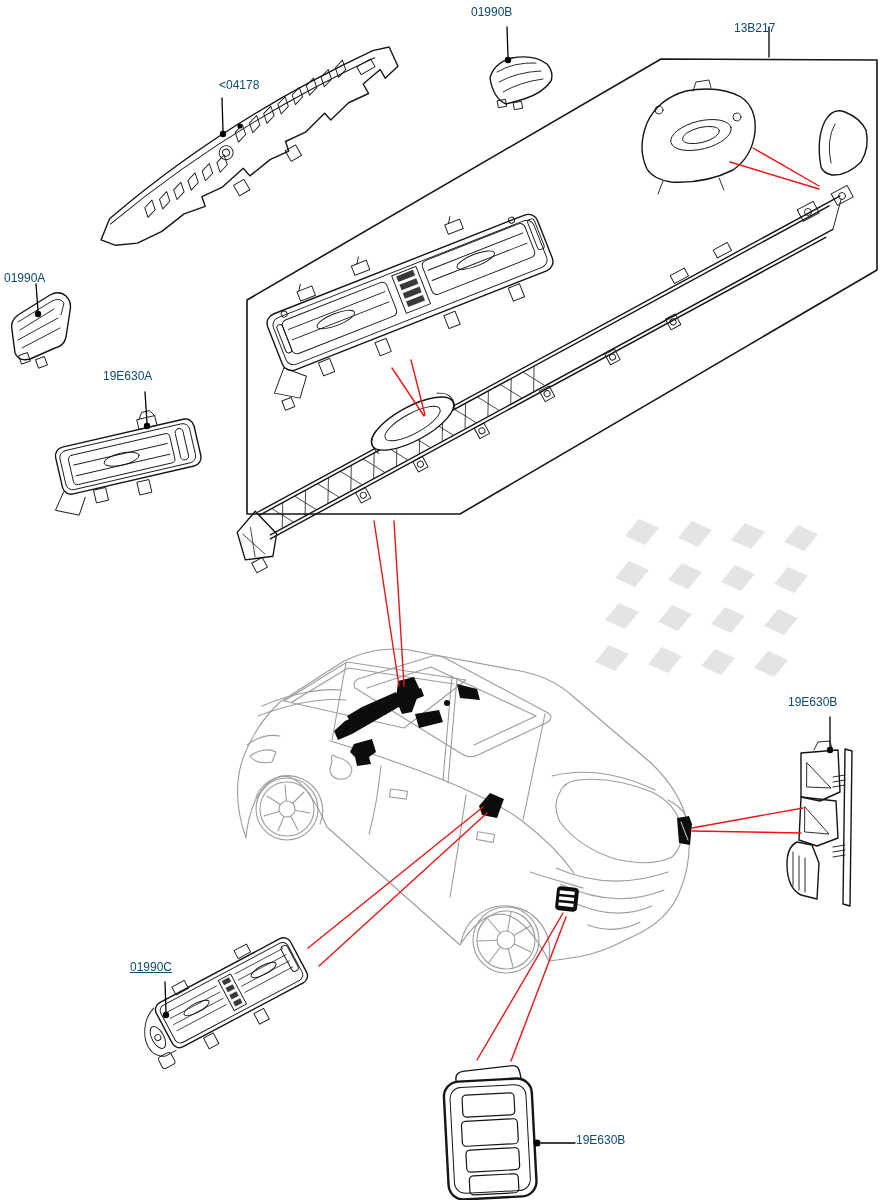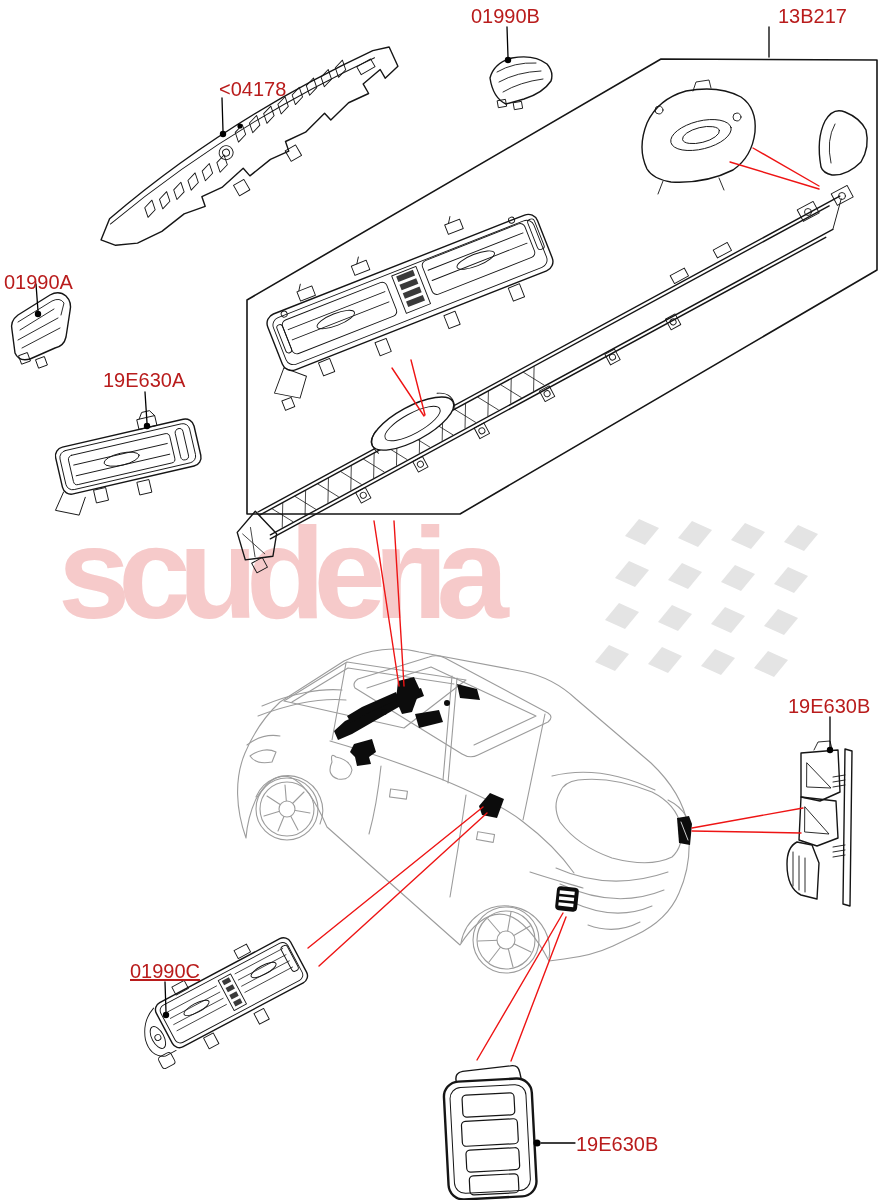--- a/index.html
+++ b/index.html
@@ -4,37 +4,36 @@
 <style>
   html,body{margin:0;padding:0;background:#ffffff;}
   #stage{position:relative;width:881px;height:1200px;background:#fff;overflow:hidden;
          font-family:"Liberation Sans", sans-serif;}
   
   .wm-brand{position:absolute;left:58px;top:498px;font-size:130px;font-weight:bold;
             letter-spacing:-12px;color:#f6caca;white-space:nowrap;user-select:none;}
   .wm-tagline{position:absolute;left:64px;top:634px;font-size:48px;font-weight:bold;
               letter-spacing:34px;word-spacing:12px;color:#dcdcdc;white-space:nowrap;user-select:none;}
   svg.art{position:absolute;left:0;top:0;z-index:2;}
-  .callout{position:absolute;z-index:3;color:#b91c1c;font-size:20px;line-height:1;
+  .callout{position:absolute;z-index:3;color:#0c4a6e;font-size:12px;line-height:1;
            white-space:nowrap;cursor:pointer;}
   .c-04178{left:182px;top:79px;margin-left:37px;}
   .c-01990B{left:471px;top:6px;}
-  .c-13B217{left:734px;top:6px;margin-left:44px;}
+  .c-13B217{left:734px;top:22px;}
   .c-01990A{left:4px;top:272px;}
   .c-19E630A{left:103px;top:370px;}
   .c-19E630B-right{left:788px;top:696px;}
   .c-01990C{left:130px;top:961px;text-decoration:underline;}
   .c-19E630B-bottom{left:576px;top:1134px;}
 </style>
 </head>
 <body>
 
 <div id="stage">
 
-  <div class="wm-brand">scuderia</div>
 
   <svg class="art" width="881" height="1200" viewBox="0 0 881 1200" fill="none" stroke-linecap="round" stroke-linejoin="round">
 
     <g fill="#e4e4e4" stroke="none">
       <polygon points="625,536 639,519 659,528 645,545"></polygon>
         <polygon points="678,538 692,521 712,530 698,547"></polygon>
       <polygon points="731,540 745,523 765,532 751,549"></polygon>
         <polygon points="784,542 798,525 818,534 804,551"></polygon>
       <polygon points="615,578 629,561 649,570 635,587"></polygon>
         <polygon points="668,580 682,563 702,572 688,589"></polygon>

